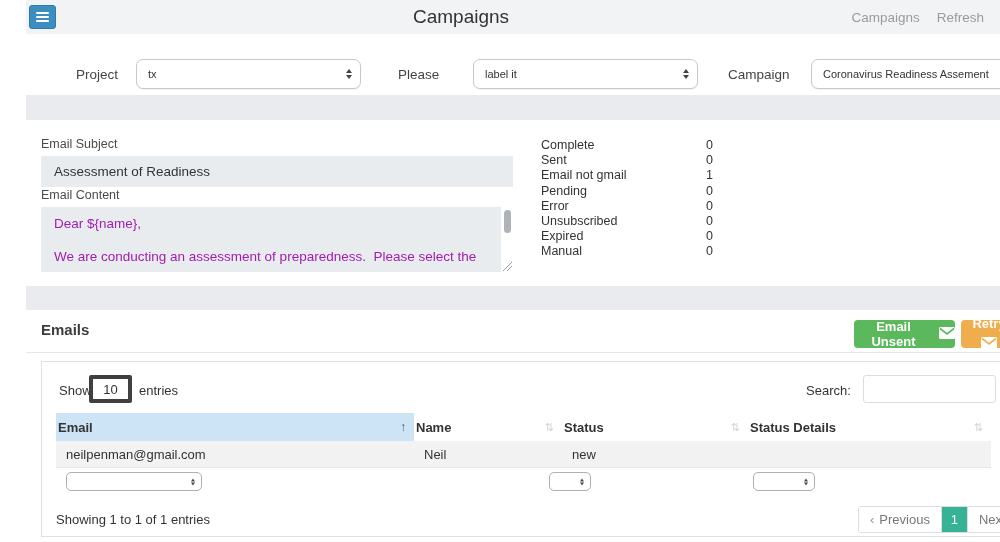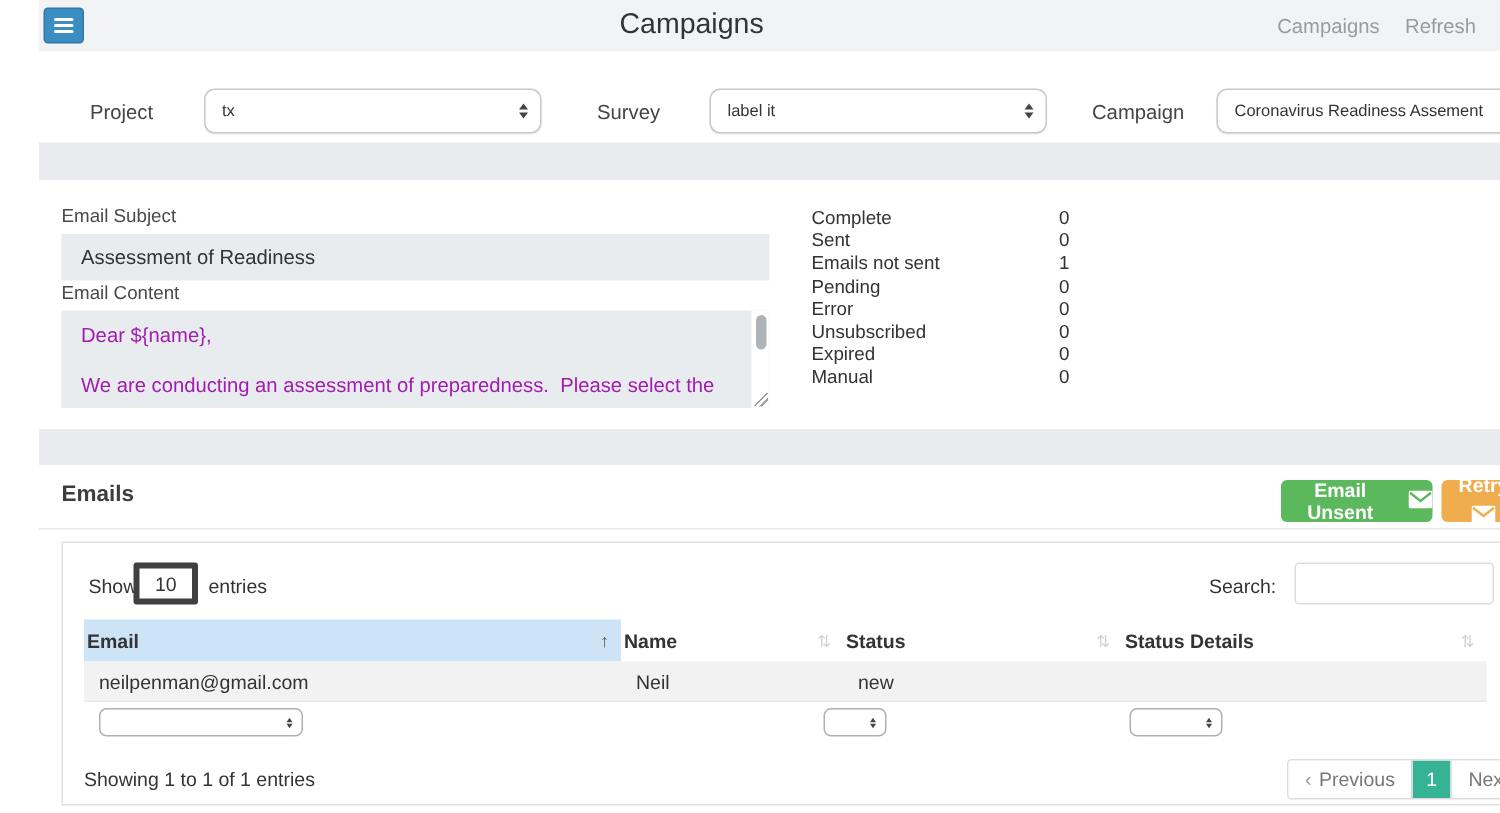--- a/index.html
+++ b/index.html
@@ -95,27 +95,27 @@
       <a>Refresh</a>
       <span>
         <svg class="file-ic" width="13" height="16" viewBox="0 0 13 16">
           <path d="M1 0h7l4 4v12H1z" fill="#8d9299"></path>
           <path d="M8 0l4 4H8z" fill="#b6bac0"></path>
         </svg>
       </span>
     </div>
   </div>
 
-  <div class="ctl-label" style="left:34px; top:67px;">Project</div>
+  <div class="ctl-label" style="left:50px; top:67px;">Project</div>
   <div class="sel" style="left:110px; top:59px; width:225px;">
     <span>tx</span>
       <span class="caret"></span>
   </div>
 
-  <div class="ctl-label" style="left:372px; top:67px;">Survey</div>
+  <div class="ctl-label" style="left:372px; top:67px;">Please</div>
   <div class="sel" style="left:447px; top:59px; width:225px;">
     <span>label it</span>
       <span class="caret"></span>
   </div>
 
   <div class="ctl-label" style="left:702px; top:67px;">Campaign</div>
   <div class="sel" style="left:785px; top:59px; width:228px;">
     <span>Coronavirus Readiness Assement</span>
       <span class="caret"></span>
   </div>
@@ -141,21 +141,21 @@
   <div class="stats">
     <div class="stat-row">
         <span>Complete</span>
         <span>0</span>
       </div>
     <div class="stat-row">
         <span>Sent</span>
         <span>0</span>
       </div>
     <div class="stat-row">
-        <span>Emails not sent</span>
+        <span>Email not gmail</span>
         <span>1</span>
       </div>
     <div class="stat-row">
         <span>Pending</span>
         <span>0</span>
       </div>
     <div class="stat-row">
         <span>Error</span>
         <span>0</span>
       </div>

